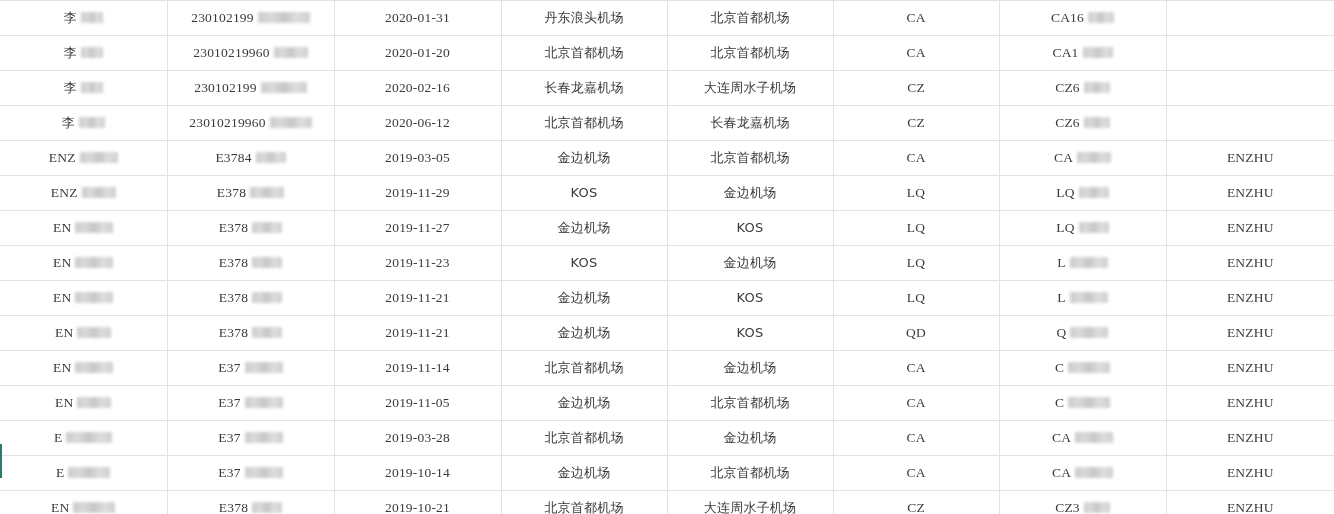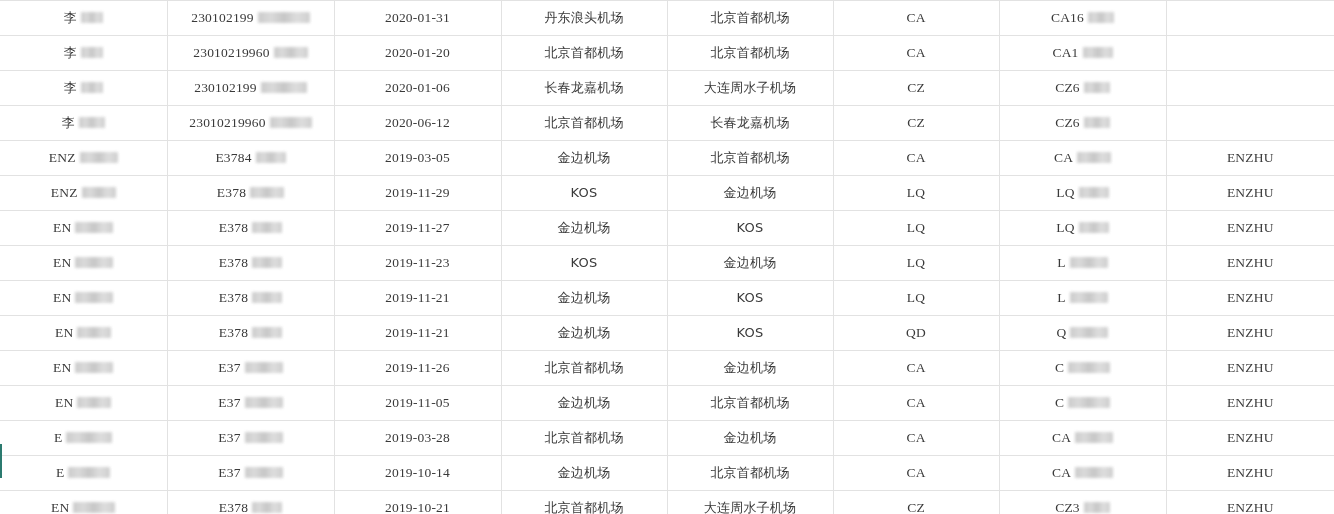--- a/index.html
+++ b/index.html
@@ -167,21 +167,21 @@
         <tr>
           <td><span class="cell-inner">
               <span class="txt cn">李</span>
               <span class="redact w22"></span>
             </span></td>
           <td><span class="cell-inner">
               <span class="txt">230102199</span>
               <span class="redact w46"></span>
             </span></td>
           <td><span class="cell-inner">
-              <span class="txt">2020-01-06</span>
+              <span class="txt">2020-02-16</span>
             </span></td>
           <td><span class="cell-inner">
               <span class="txt cn">长春龙嘉机场</span>
             </span></td>
           <td><span class="cell-inner">
               <span class="txt cn">大连周水子机场</span>
             </span></td>
           <td><span class="cell-inner">
               <span class="txt">CZ</span>
             </span></td>
@@ -395,21 +395,21 @@
         <tr>
           <td><span class="cell-inner">
               <span class="txt">EN</span>
               <span class="redact w38"></span>
             </span></td>
           <td><span class="cell-inner">
               <span class="txt">E37</span>
               <span class="redact w38"></span>
             </span></td>
           <td><span class="cell-inner">
-              <span class="txt">2019-11-26</span>
+              <span class="txt">2019-11-14</span>
             </span></td>
           <td><span class="cell-inner">
               <span class="txt cn">北京首都机场</span>
             </span></td>
           <td><span class="cell-inner">
               <span class="txt cn">金边机场</span>
             </span></td>
           <td><span class="cell-inner">
               <span class="txt">CA</span>
             </span></td>

